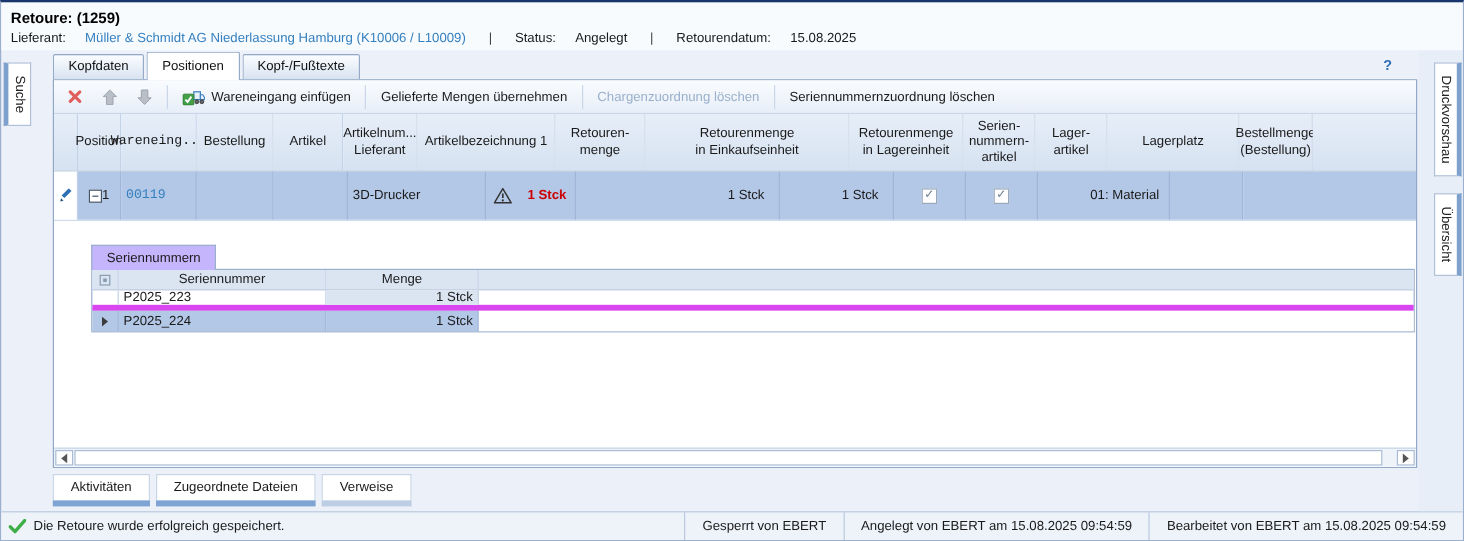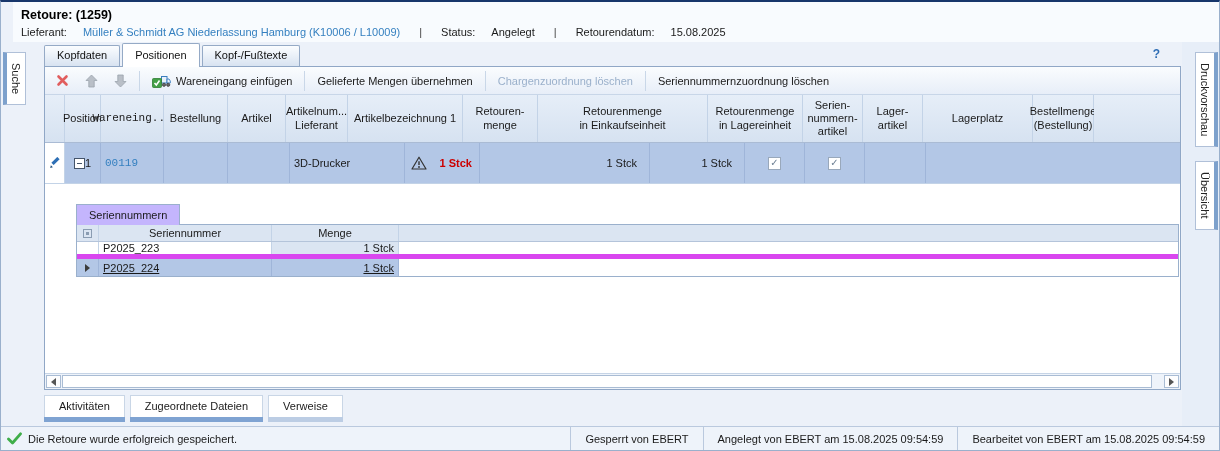--- a/index.html
+++ b/index.html
@@ -5,21 +5,21 @@
   * { box-sizing: border-box; margin: 0; padding: 0; }
   html,body { background:#fff; font-family:"Liberation Sans", sans-serif; }
   .window{
     width:1220px; height:451px; position:relative;
     border-top:2px solid #17366b; border-left:1px solid #9ab0cc;
     border-right:1px solid #9ab0cc; border-bottom:1px solid #9ab0cc;
     background:#ecf1f9; display:flex; flex-direction:column; overflow:hidden;
     font-size:11px; color:#1a1a1a;
   }
   
-  .doc-header{ padding:6px 8px 4px 8px; background:#f8fbfe;margin-left:12px; }
+  .doc-header{ padding:6px 8px 4px 8px; background:#f8fbfe; }
   .doc-title{ font-size:12.5px; font-weight:bold; color:#000; }
   .doc-sub{ margin-top:4px; display:flex; align-items:center; gap:16px; white-space:nowrap; }
   .doc-sub .link{ color:#3580c0; cursor:pointer; text-decoration:none; }
   .doc-sub .sep{ color:#444; margin:0 3px; }
   
   .body{ flex:1; display:flex; min-height:0; }
   .strip{ width:40px; position:relative; }
   .strip.right{ width:37px; display:flex; flex-direction:column; align-items:flex-end; background:#e7eef8; }
   .vtab{
     writing-mode:vertical-rl; background:#fff; border:1px solid #b0c0d8;
@@ -86,21 +86,21 @@
   .subgrid{ border:1px solid #9ab0cc; margin-top:-1px; background:#fff; }
   .sgrow{ display:flex; height:17px; }
   .sgc{ border-right:1px solid #c3d3e7; display:flex; align-items:center; font-size:11px; }
   .sg-ic{width:22px; justify-content:center;} .sg-sn{width:173px;} .sg-m{width:127px;}
   .sg-fill{flex:1; border-right:none;}
   .subgrid .hdr .sgc{ background:#dbe5f2; justify-content:center; cursor:pointer; }
   .subgrid .hdr{ border-bottom:1px solid #b4c4da; }
   .subgrid .r1{ border-bottom:5px solid #d946ef; cursor:pointer; }
   .subgrid .r1 .sg-m{ background:#dbe5f2; }
   .subgrid .r2{ cursor:pointer; }
-  .subgrid .r2 .sgc{ background:#b3c7e6; border-right-color:#9fb5d9;text-decoration:underline; }
+  .subgrid .r2 .sgc{ background:#b3c7e6; border-right-color:#9fb5d9; }
   .subgrid .r2 .sg-fill{ background:#fff; }
   .sg-sn.val{ padding-left:4px; justify-content:flex-start; }
   .sg-m.val{ justify-content:flex-end; padding-right:4px; }
   .sel-all{ width:9px; height:9px; border:1px solid #8a9cb2; position:relative; cursor:pointer; }
   .sel-all::after{ content:''; position:absolute; left:2px; top:2px; width:3px; height:3px; background:#8a9cb2; }
   .rowmark{ width:0; height:0; border-left:5px solid #3c3c3c; border-top:4px solid transparent; border-bottom:4px solid transparent; }
   
   .hscroll{ position:absolute; left:0; right:0; bottom:0; height:16px; background:#eef3fa; border-top:1px solid #c6d4e6; }
   .sbtn{ position:absolute; top:1px; width:15px; height:13px; background:#fdfdfe; border:1px solid #a9bcd4; display:flex; align-items:center; justify-content:center; cursor:pointer; }
   .sbtn.l{ left:1px; } .sbtn.r{ right:1px; }
@@ -304,20 +304,23 @@
             <div class="cell w-sn ac">
               <span class="checkbox">
                   <span class="chk">✓</span>
                 </span>
             </div>
             <div class="cell w-la ac">
               <span class="checkbox">
                   <span class="chk">✓</span>
                 </span>
             </div>
+            <div class="cell w-lp lp-cell">
+                <span>01: Material</span>
+              </div>
             <div class="cell w-bm">
                 <span></span>
               </div>
             <div class="cell w-fill"></div>
           </div>
 
           <div class="subsection">
             <div class="subtab">Seriennummern</div>
             <div class="subgrid">
               <div class="sgrow hdr">

